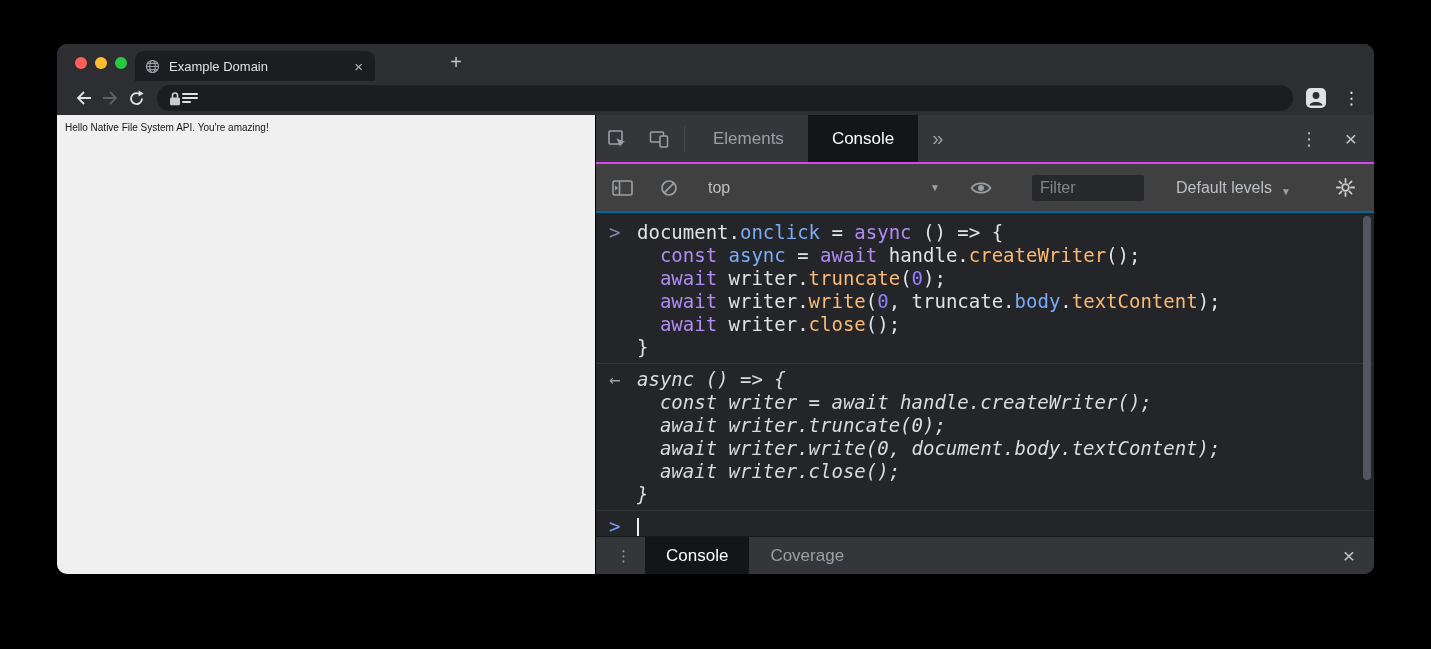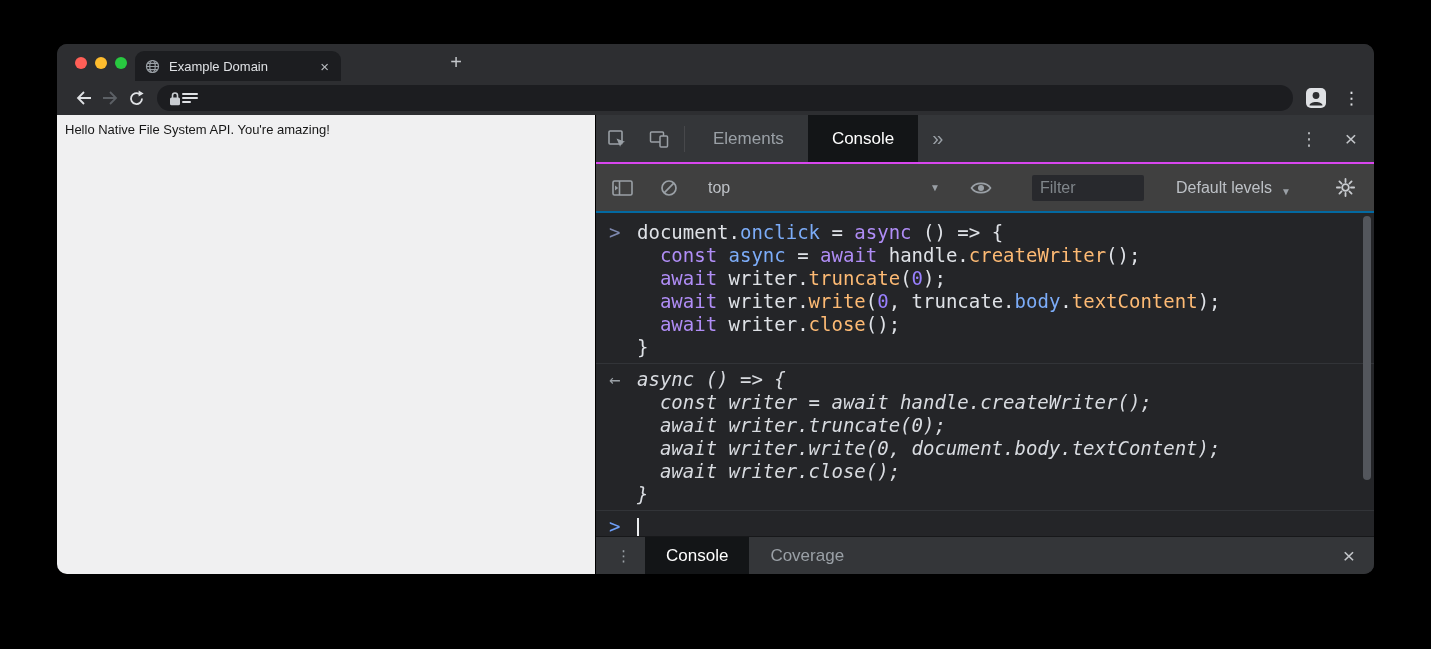--- a/index.html
+++ b/index.html
@@ -5,39 +5,39 @@
   html,body{margin:0;padding:0;background:#000;}
   .stage{position:relative;width:1431px;height:649px;background:#000;overflow:hidden;
          font-family:"Liberation Sans",sans-serif;}
   .window{position:absolute;left:57px;top:44px;width:1317px;height:530px;
           border-radius:10px;overflow:hidden;background:#2d2e31;}
 
   
   .tabstrip{position:relative;height:37px;background:#2d2e31;}
   .traffic{position:absolute;left:18px;top:13px;display:flex;gap:8px;}
   .tl{width:12px;height:12px;border-radius:50%;}
-  .tab{position:absolute;left:78px;top:7px;width:206px;height:30px;background:#1c1d20;
+  .tab{position:absolute;left:78px;top:7px;width:240px;height:30px;background:#1c1d20;
        border-radius:9px 9px 0 0;display:flex;align-items:center;padding:0 10px;box-sizing:border-box;}
   .tab-title{flex:1;margin-left:9px;font-size:13px;color:#dfe1e4;white-space:nowrap;overflow:hidden;}
   .tab-close{color:#b8bbbf;font-size:15px;line-height:1;padding:0 2px;}
   .newtab{position:absolute;left:386px;top:5px;width:26px;height:26px;display:flex;align-items:center;
           justify-content:center;color:#c3c6ca;font-size:20px;font-weight:400;}
 
   
   .toolbar{height:34px;background:#2d2e31;display:flex;align-items:center;padding:0 10px 0 14px;box-sizing:border-box;}
   .nav-btn{width:26px;height:26px;display:flex;align-items:center;justify-content:center;flex:none;}
   .omnibox{flex:1;height:26px;margin:0 12px 0 8px;background:#1c1d20;border-radius:13px;
            display:flex;align-items:center;padding:0 12px;min-width:0;}
   .url{margin-left:9px;font-size:15px;color:#e8eaed;flex:1;}
   .toolbar-right{display:flex;align-items:center;gap:12px;flex:none;}
   .kebab{color:#dfe1e4;font-size:17px;line-height:1;padding:0 4px;}
 
   
   .content{display:flex;height:459px;}
-  .page{width:538px;background:#f0f0f1;color:#161616;font-size:13px;box-sizing:border-box;
+  .page{width:538px;background:#f0f0f1;color:#161616;font-size:10px;box-sizing:border-box;
         padding:7px 10px 12px 8px;}
 
   
   .devtools{flex:1;min-width:0;background:#242528;border-left:1px solid #000;
             display:flex;flex-direction:column;color:#9aa0a6;}
   .dt-tabbar{height:47px;flex:none;background:#343639;display:flex;align-items:center;
              border-bottom:2px solid #d946ef;}
   .dt-icon{width:42px;height:100%;display:flex;align-items:center;justify-content:center;flex:none;}
   .vsep{width:1px;height:26px;background:#47484b;margin:0 4px;flex:none;}
   .dt-tab{height:100%;display:flex;align-items:center;padding:0 24px;font-size:17px;color:#9aa0a6;flex:none;}

